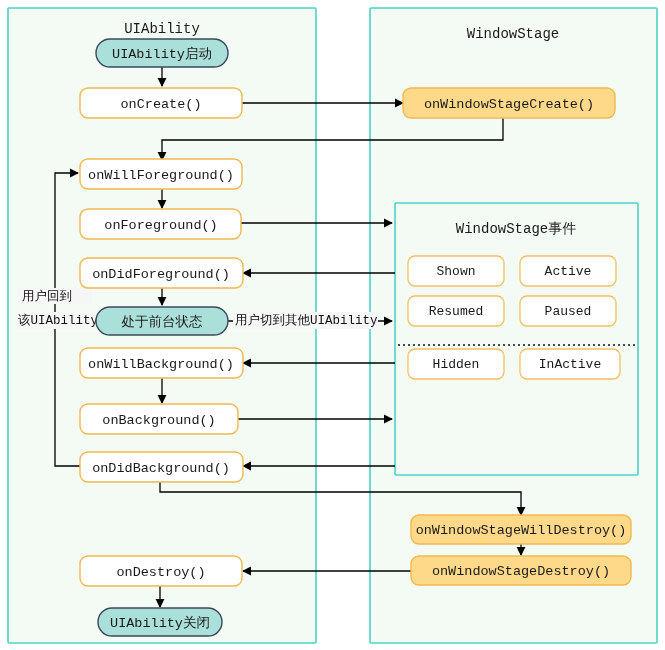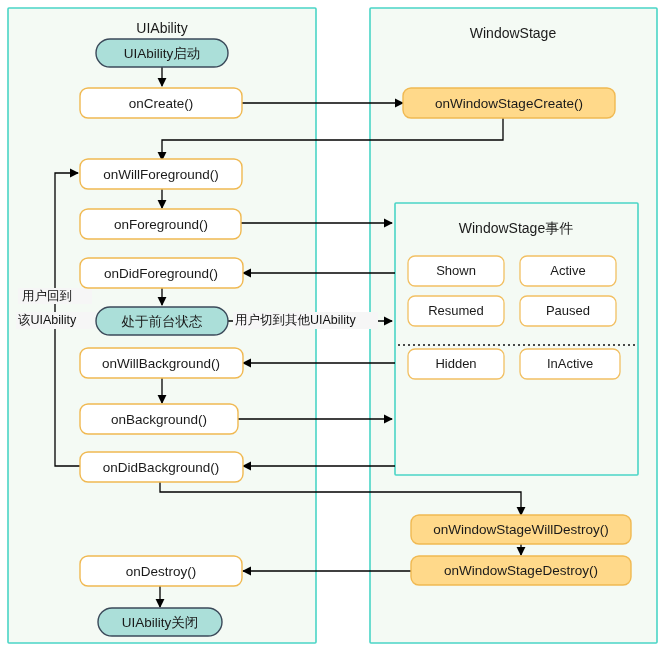--- a/index.html
+++ b/index.html
@@ -10,20 +10,21 @@
   body {
     width: 665px;
     height: 650px;
     font-family: "Liberation Sans", "DejaVu Sans", sans-serif;
     overflow: hidden;
   }
   #diagram-root {
     position: relative;
     width: 534px;
     height: 650px;
+    font-family: Liberation Mono, monospace;
   }
   svg.diagram {
     display: block;
     width: 665px;
     height: 650px;
   }
   .container-rect {
     fill: #f4faf4;
     stroke: #4ad5c6;
     stroke-width: 1.6;

